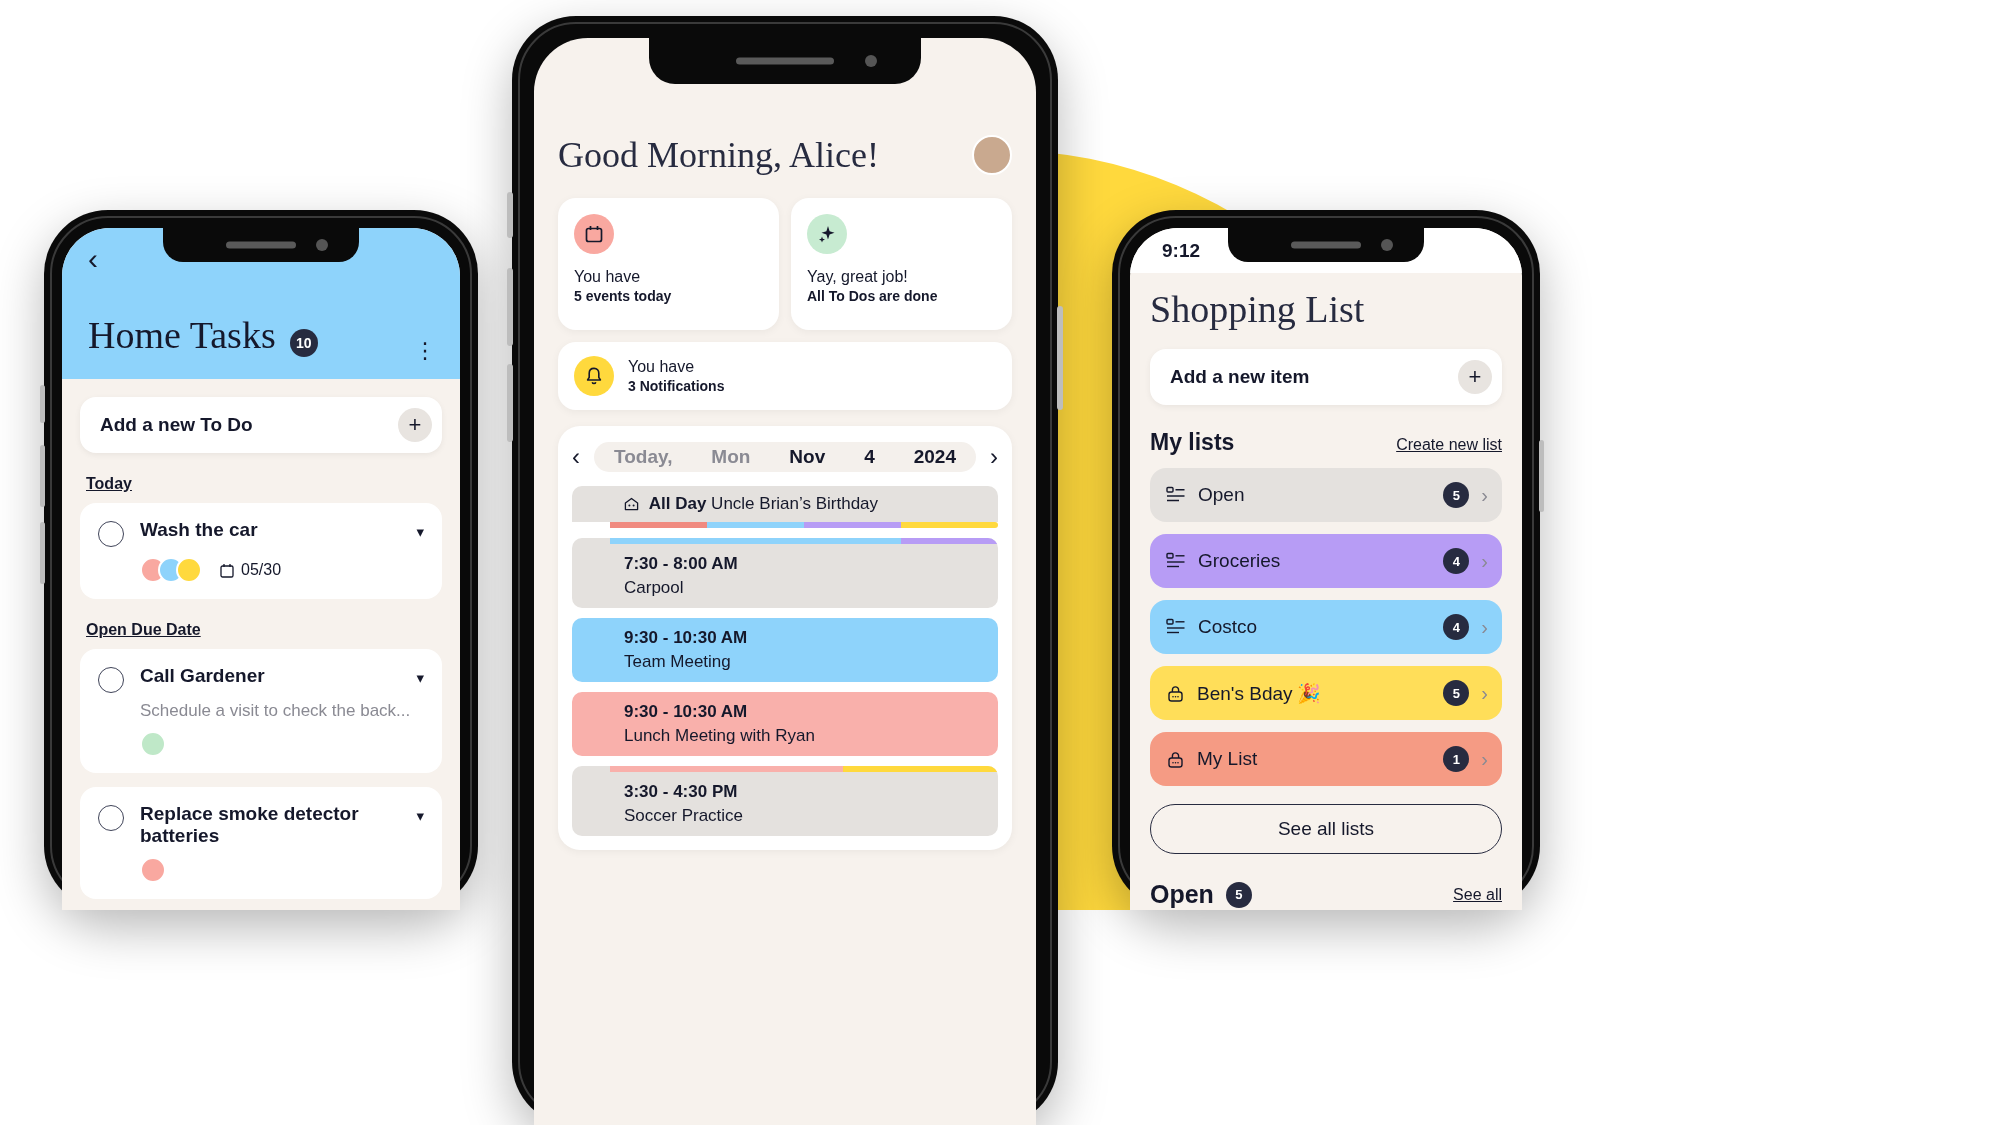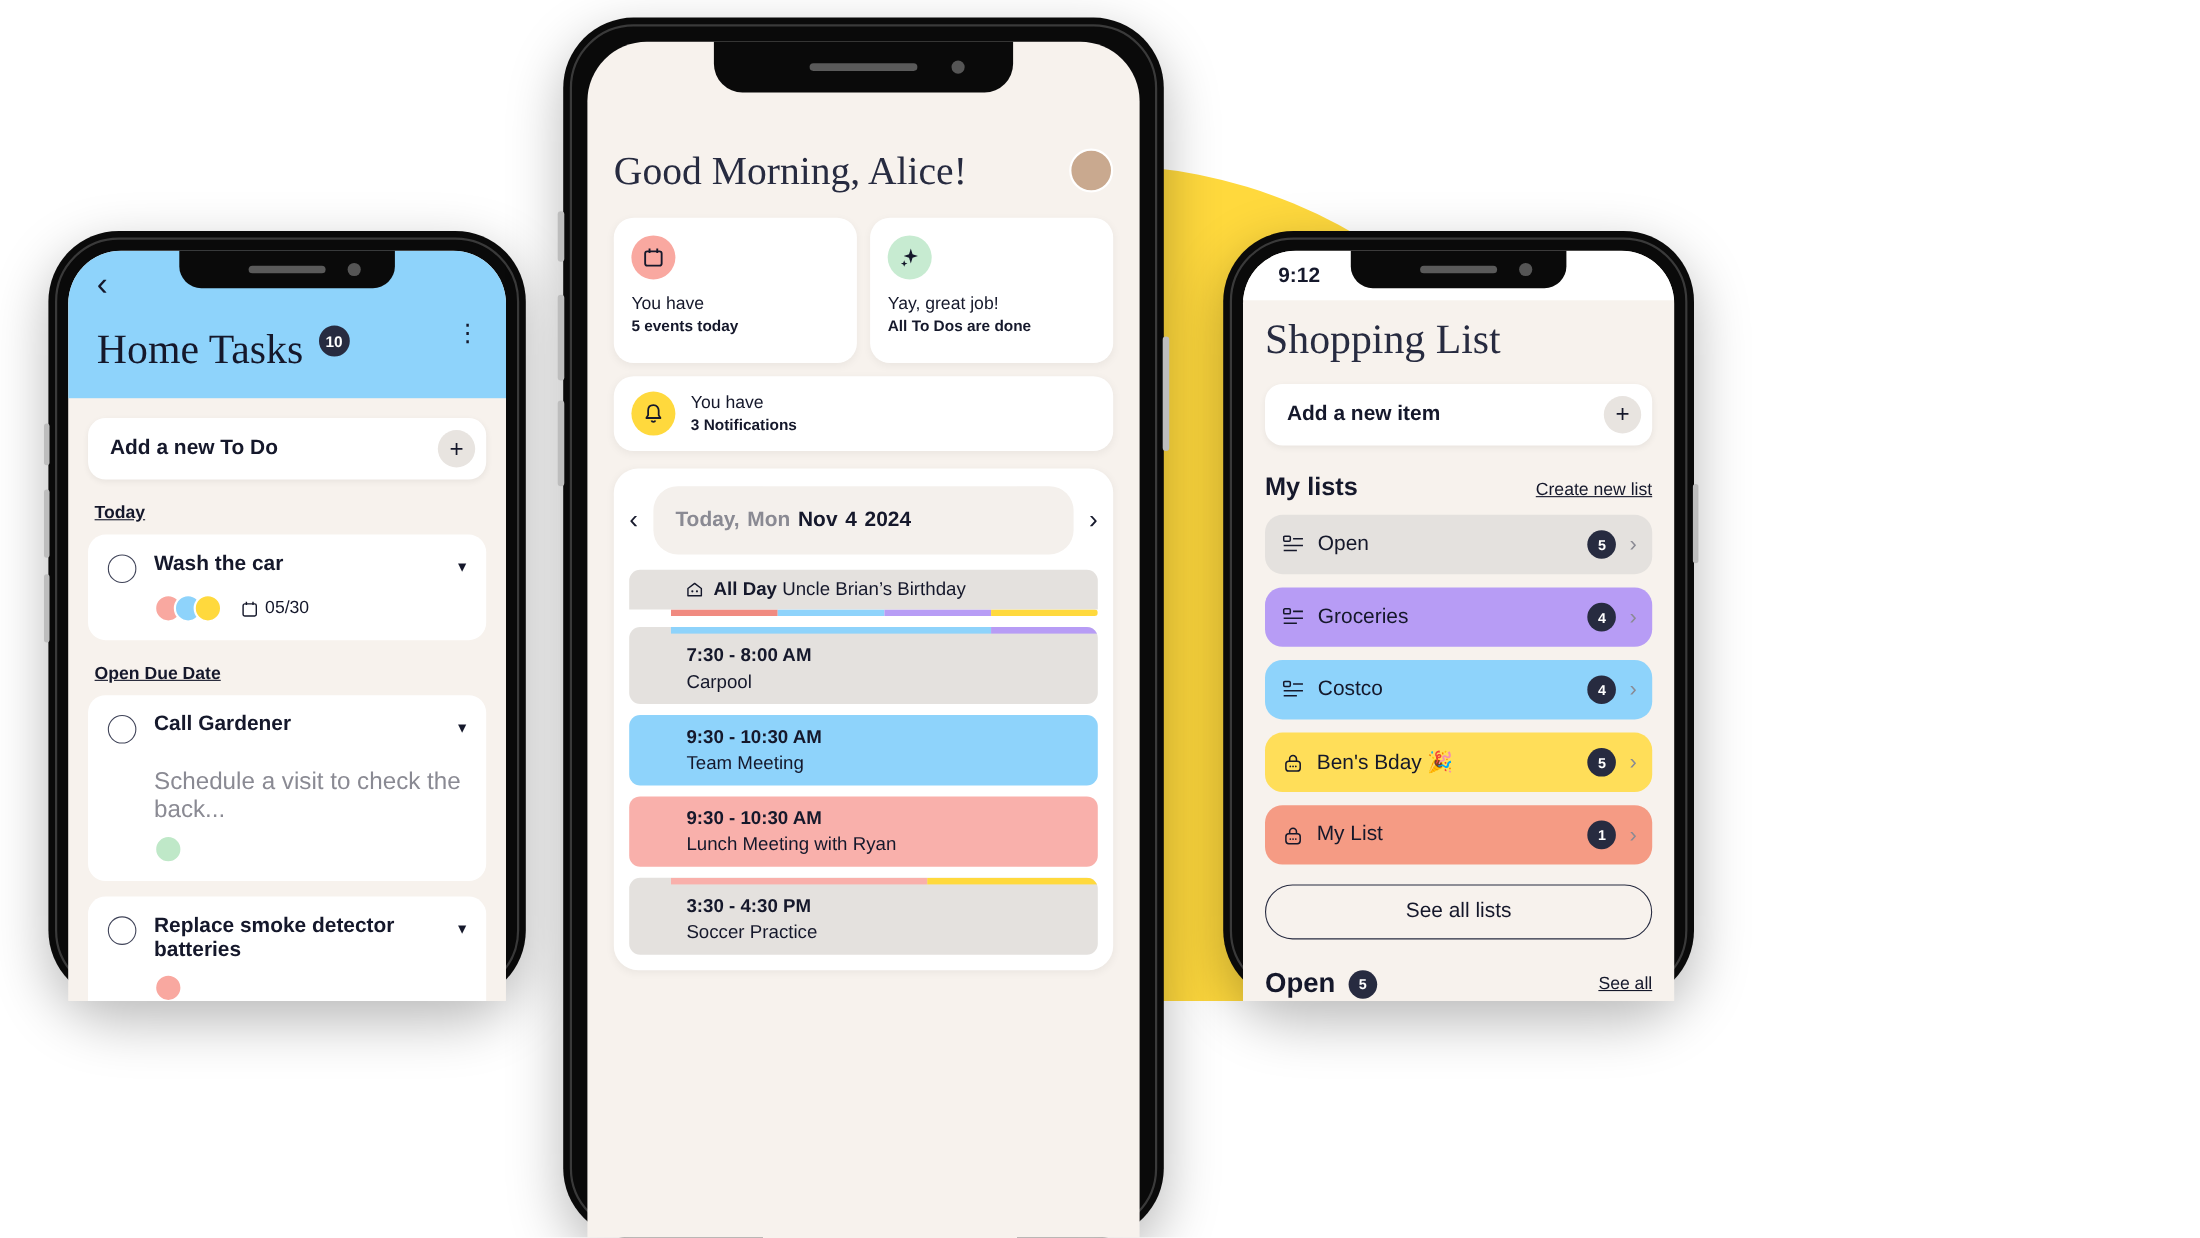--- a/index.html
+++ b/index.html
@@ -64,21 +64,21 @@
   #phone-left { left:44px; top:210px; width:434px; height:700px; }
   #phone-left .screen { left:18px; top:18px; right:18px; bottom:0; border-radius:48px 48px 0 0; }
   #phone-left .notch { top:18px; width:196px; height:34px; border-radius:0 0 20px 20px; }
   #phone-left .statusbar { height:45px; padding-left:36px; font-size:19px; }
 
   .lt-header {
     background:#8ED3FB;
     padding:16px 26px 22px 26px;
   }
   .lt-back { font-size:30px; color:#15182B; line-height:1; font-weight:300; }
-  .lt-titlerow { display:flex; align-items:flex-start; margin-top:22px; }
+  .lt-titlerow { display:flex; align-items:flex-end; margin-top:39px; }
   .lt-title {
     font-family:"Liberation Serif", serif;
     font-size:38px; color:#15182B; font-weight:400;
   }
   .lt-count {
     margin-left:14px; width:28px; height:28px; border-radius:50%;
     background:#272B40; color:#fff; font-size:14px; font-weight:bold;
     display:flex; align-items:center; justify-content:center;
   }
   .lt-dots { margin-left:auto; color:#15182B; font-size:22px; letter-spacing:0; line-height:.6; text-align:center; width:20px; }
@@ -101,21 +101,21 @@
     background:#fff; border-radius:16px; padding:16px 18px;
     margin-bottom:14px;
   }
   .task-top { display:flex; align-items:flex-start; }
   .ckbox {
     width:26px; height:26px; border-radius:50%;
     border:1.6px solid #404459; flex:0 0 auto; margin-top:2px;
   }
   .task-name { font-size:19px; font-weight:bold; color:#15182B; margin-left:16px; flex:1; }
   .chev { color:#15182B; font-size:15px; margin-left:8px; margin-top:4px; }
-  .task-desc { font-size:22px; color:#8A8A93; margin-left:42px; margin-top:21px; }
+  .task-desc { font-size:17px; color:#8A8A93; margin-left:42px; margin-top:8px; }
   .task-meta { display:flex; align-items:center; margin-left:42px; margin-top:10px; }
   .av { width:26px; height:26px; border-radius:50%; border:2.5px solid #fff; }
   .av+.av { margin-left:-8px; }
   .av.p { background:#F9A8A0; } .av.b { background:#8ED3FB; } .av.y { background:#FFD93D; } .av.g { background:#BFE8C8; }
   .duetxt { font-size:16px; color:#15182B; margin-left:18px; display:flex; align-items:center; gap:7px; }
 
   
   #phone-center { left:512px; top:16px; width:546px; height:1110px; z-index:4; }
   #phone-center .screen { left:22px; top:22px; right:22px; bottom:0; border-radius:54px 54px 0 0; background:#F7F2ED; }
   #phone-center .notch { top:22px; width:272px; height:46px; border-radius:0 0 26px 26px; }
@@ -149,22 +149,22 @@
     padding:14px 16px; display:flex; align-items:center; gap:14px;
     box-shadow:0 2px 8px rgba(0,0,0,.05);
   }
   .cal-panel {
     background:#fff; border-radius:22px; margin-top:16px;
     padding:16px 14px 14px 14px; box-shadow:0 2px 8px rgba(0,0,0,.05);
   }
   .datenav { display:flex; align-items:center; justify-content:center; gap:14px; }
   .datenav .arrow { font-size:24px; color:#15182B; font-weight:300; }
   .datepill {
-    background:#F4F0EC; border-radius:22px; padding:20px 20px;
-    font-size:19px; display:flex; gap:7px; align-items:baseline; flex:1; justify-content:flex-start;
+    background:#F4F0EC; border-radius:22px; padding:4px 20px;
+    font-size:19px; display:flex; gap:7px; align-items:baseline; flex:1; justify-content:space-between;
   }
   .d-grey { color:#8A8A93; font-weight:600; }
   .d-dark { color:#15182B; font-weight:bold; }
 
   .ev { border-radius:10px; margin-top:10px; position:relative; overflow:hidden;padding-left:38px; }
   .ev .bar { height:6px; display:flex; }
   .ev .bar span { flex:1; }
   .ev .in { padding:10px 14px; }
   .ev-line { font-size:17px; color:#15182B; }
   .ev-time { font-weight:bold; }

